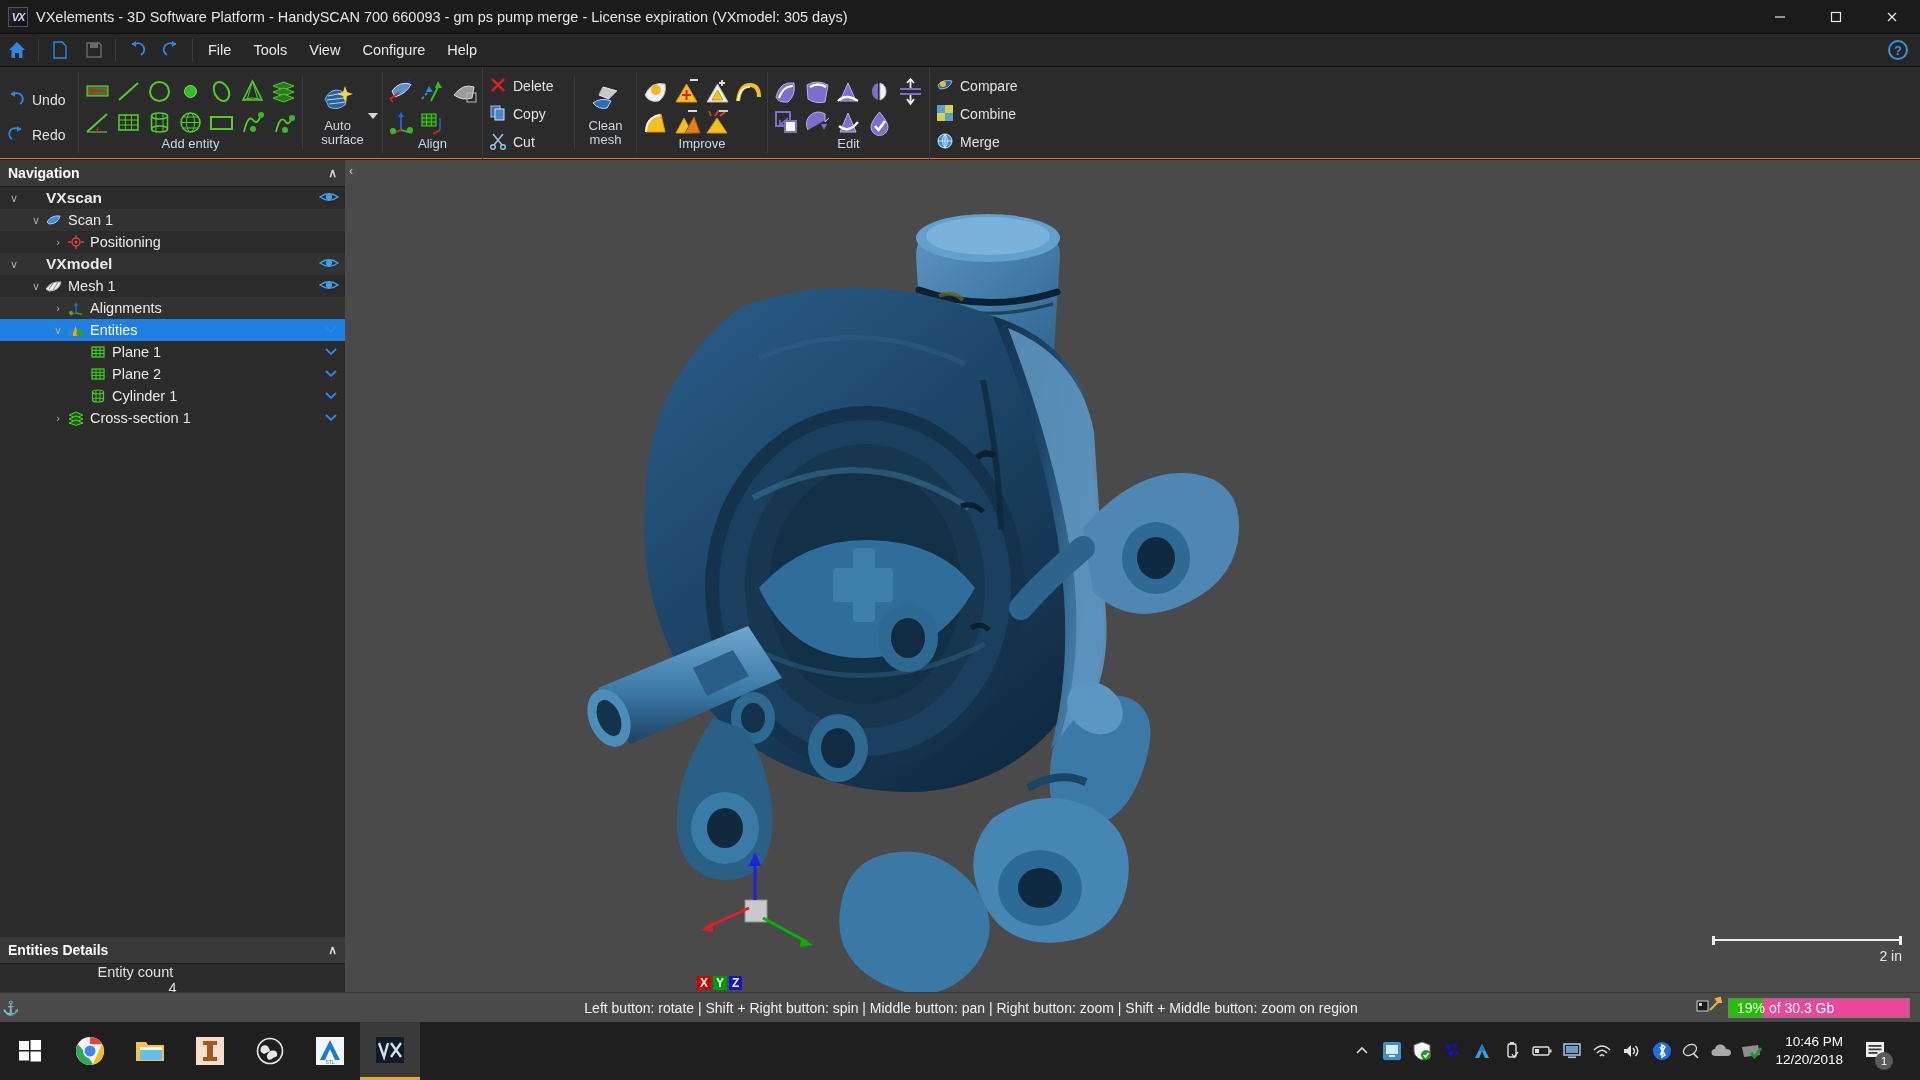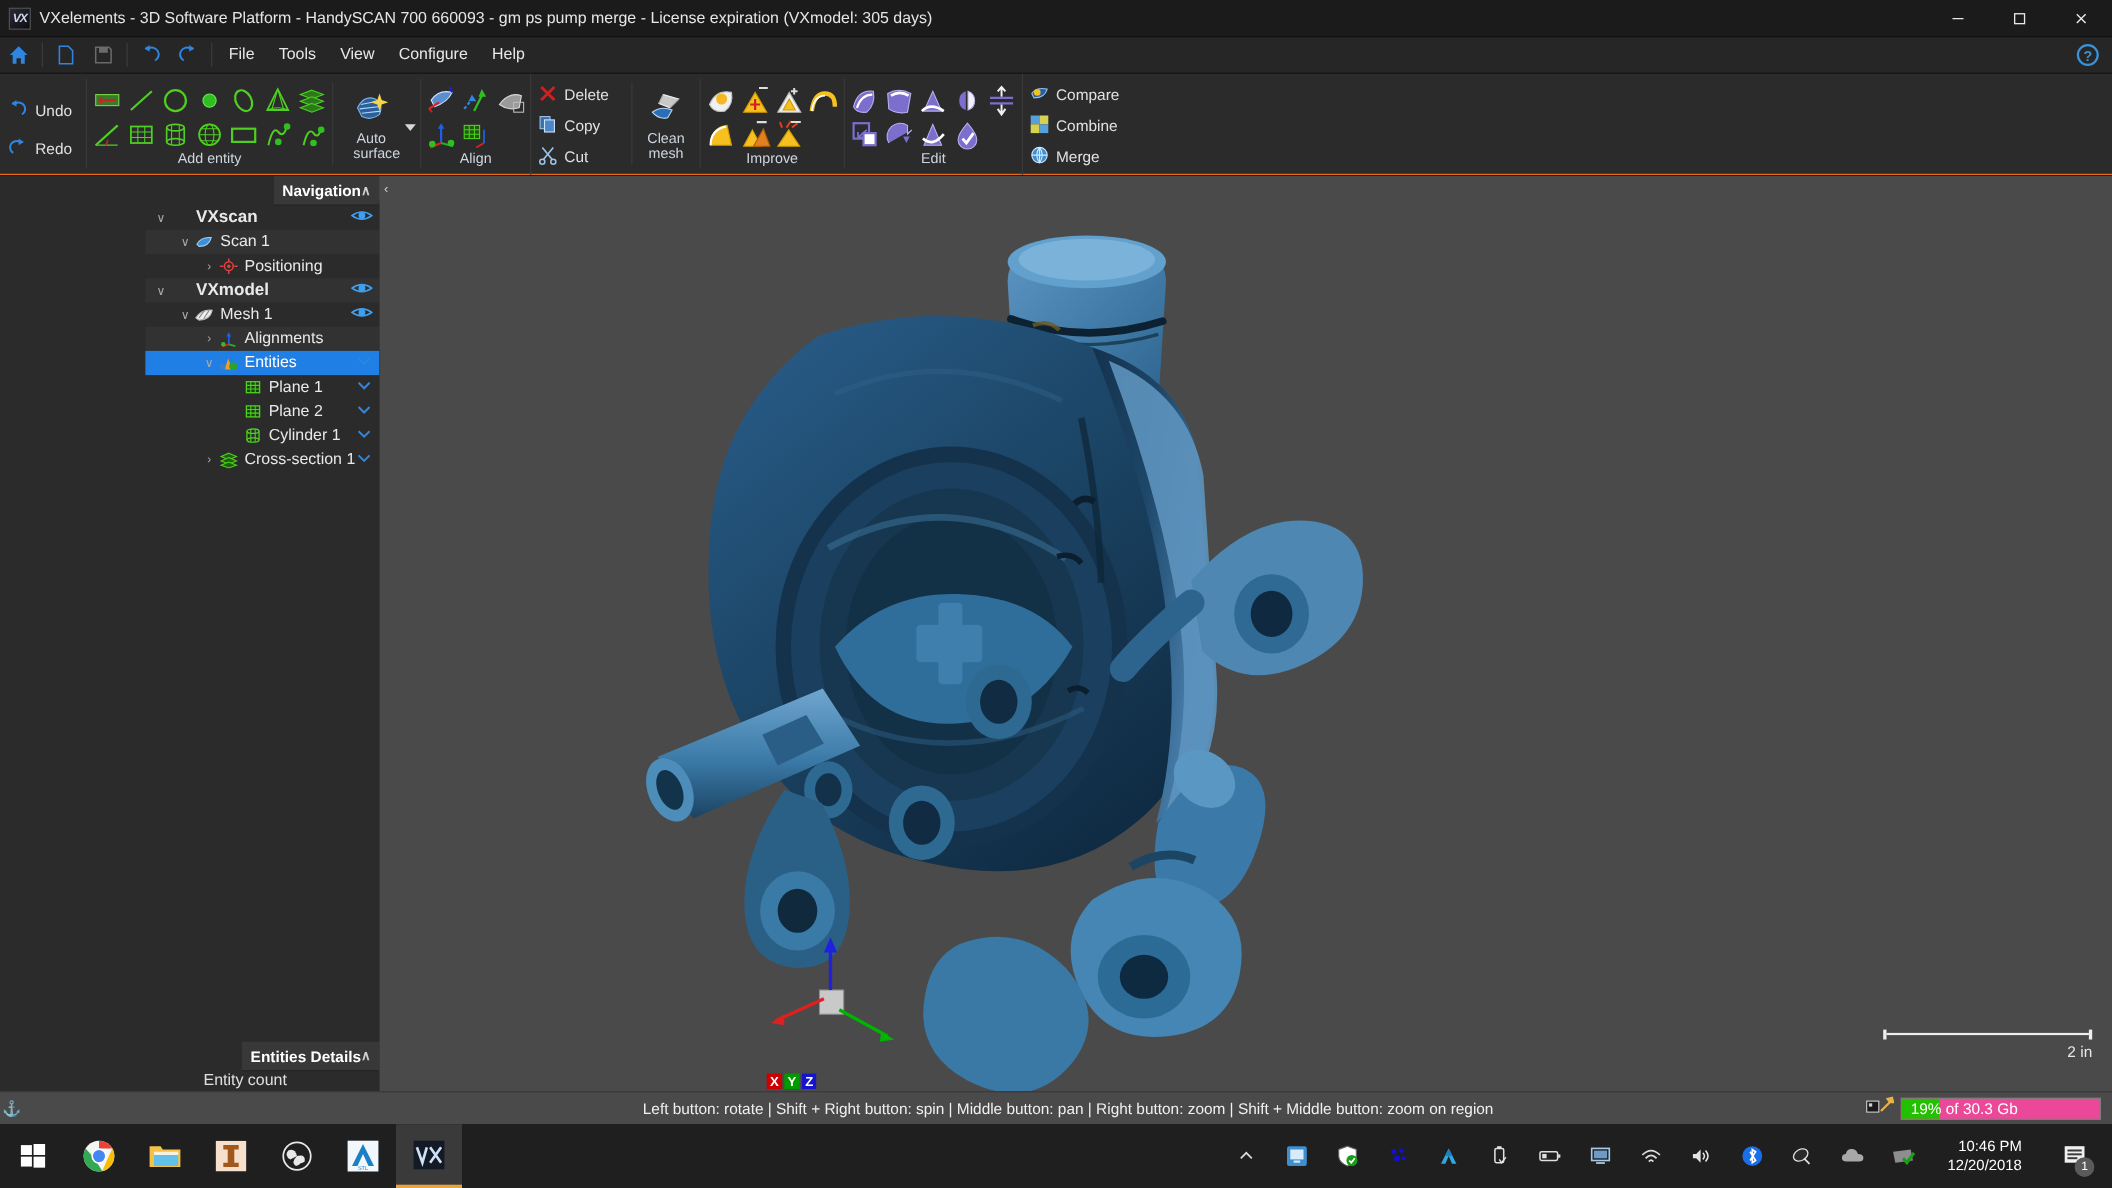--- a/index.html
+++ b/index.html
@@ -72,22 +72,22 @@
     display: flex; align-items: center; gap: 6px; font-size: 14px; color: #e2e2e2;
     padding: 2px 6px 2px 2px; height: 27px;
   }
   .caret-dn {
     width: 0; height: 0; border-left: 5px solid transparent; border-right: 5px solid transparent;
     border-top: 6px solid #d8d8d8;
   }
 
   
   .leftpanel {
-    position: absolute; left: 0; top: 160px; width: 345px; bottom: 76px;
-    background: #2b2b2b; display: flex; flex-direction: column; align-items: flex-end;
+    position: absolute; left: 0; top: 160px; width: 345px; bottom: 86px;
+    background: #2b2b2b; display: flex; flex-direction: column;
   }
   .panel-header {
     height: 27px; background: #383838; display: flex; align-items: center;
     padding: 0 8px; font-size: 14px; font-weight: bold; color: #ffffff;
     border-bottom: 1px solid #1e1e1e;
   }
   .panel-header .chev { margin-left: auto; color: #d0d0d0; font-size: 12px; }
   .tree { flex: 1; overflow: hidden; background: #2b2b2b; }
   .trow {
     height: 22px; display: flex; align-items: center; font-size: 14.5px; color: #e9e9e9;
@@ -166,21 +166,21 @@
 
   
   .taskbar {
     position: absolute; left: 0; right: 0; bottom: 0; height: 58px;
     background: #1f1f1f; display: flex; align-items: center;
   }
   .tb-item {
     width: 60px; height: 58px; display: flex; align-items: center; justify-content: center;
   }
   .tb-item.active { background: #3a3a3a; border-bottom: 3px solid #e8a33d; }
-  .tray { margin-left: auto; display: flex; align-items: center; gap: 16px; padding-right: 12px; justify-content: space-between; }
+  .tray { margin-left: auto; display: flex; align-items: center; gap: 0px; padding-right: 23px; justify-content: space-between; }
   .tray-ico { width: 30px; height: 58px; display: flex; align-items: center; justify-content: center; }
   .clock {
     display: flex; flex-direction: column; align-items: flex-end; justify-content: center;
     font-size: 13.5px; color: #fff; line-height: 1.35; padding: 0 12px 0 8px; height: 58px;
   }
   .notif { width: 42px; height: 58px; display: flex; align-items: center; justify-content: center; position: relative; }
   .notif .badge {
     position: absolute; right: 4px; bottom: 10px; width: 18px; height: 18px; border-radius: 50%;
     background: #5a5a5a; color: #fff; font-size: 11px; display: flex; align-items: center; justify-content: center;
   }

